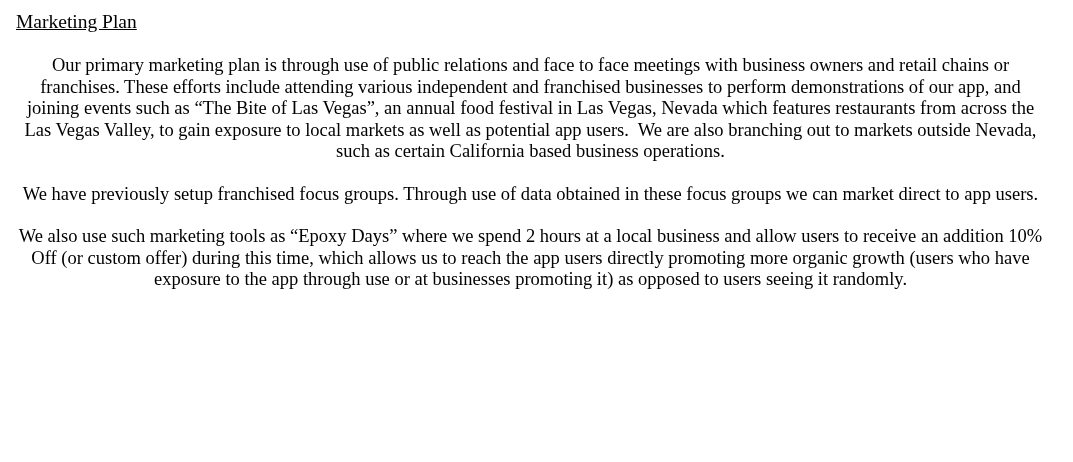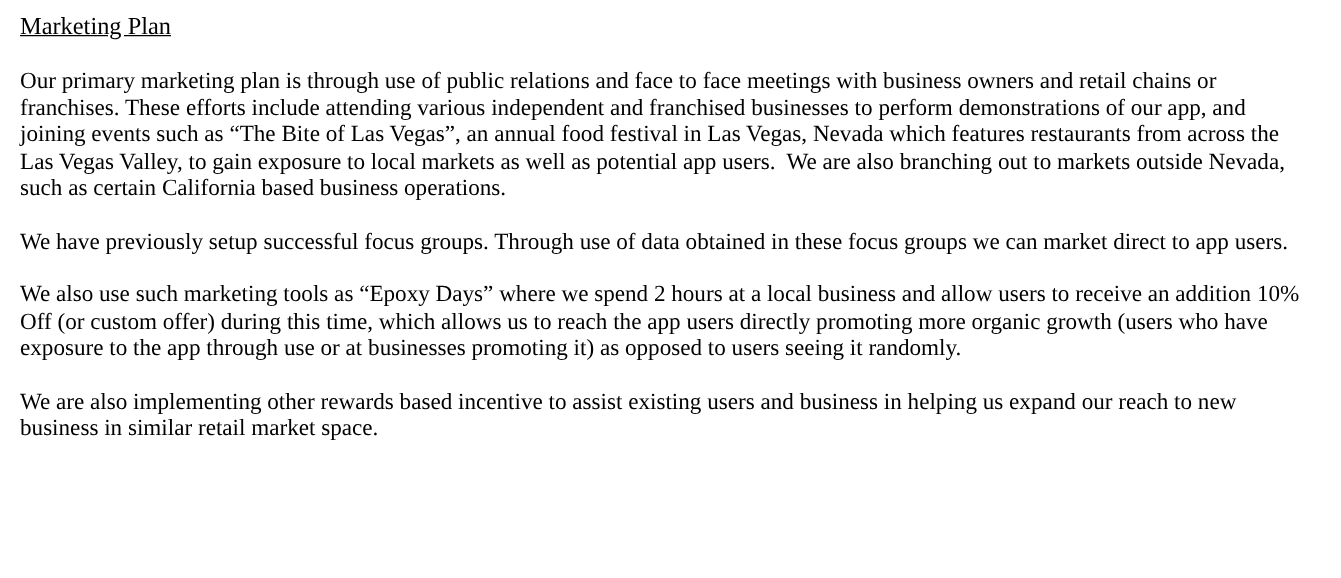--- a/index.html
+++ b/index.html
@@ -25,29 +25,28 @@
     line-height: 24px;
     text-decoration: underline;
     margin: 0 0 21px 0;
     font-weight: normal;
     font-family: Liberation Serif, serif;
   }
   .para {
     font-size: 18.5px;
     line-height: 21.5px;
     margin: 0 0 21px 0;
-    text-align: left;
+    text-align: center;
     white-space: pre-wrap;
   }
   .para:last-child {
     margin-bottom: 0;
   }
 </style>
 </head>
 <body>
 
 <div class="page">
   <h1 class="doc-heading">Marketing Plan</h1>
   <p class="para">Our primary marketing plan is through use of public relations and face to face meetings with business owners and retail chains or franchises. These efforts include attending various independent and franchised businesses to perform demonstrations of our app, and joining events such as “The Bite of Las Vegas”, an annual food festival in Las Vegas, Nevada which features restaurants from across the Las Vegas Valley, to gain exposure to local markets as well as potential app users.  We are also branching out to markets outside Nevada, such as certain California based business operations.</p>
-  <p class="para">We have previously setup successful focus groups. Through use of data obtained in these focus groups we can market direct to app users.</p>
+  <p class="para">We have previously setup franchised focus groups. Through use of data obtained in these focus groups we can market direct to app users.</p>
   <p class="para">We also use such marketing tools as “Epoxy Days” where we spend 2 hours at a local business and allow users to receive an addition 10% Off (or custom offer) during this time, which allows us to reach the app users directly promoting more organic growth (users who have exposure to the app through use or at businesses promoting it) as opposed to users seeing it randomly.</p>
-  <p class="para">We are also implementing other rewards based incentive to assist existing users and business in helping us expand our reach to new business in similar retail market space.</p>
 </div>
 
 </body></html>

